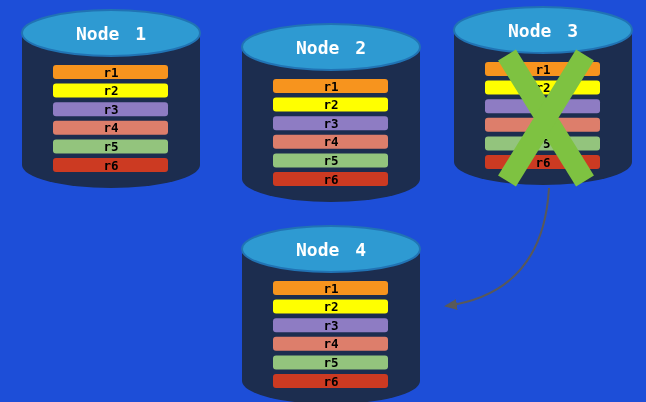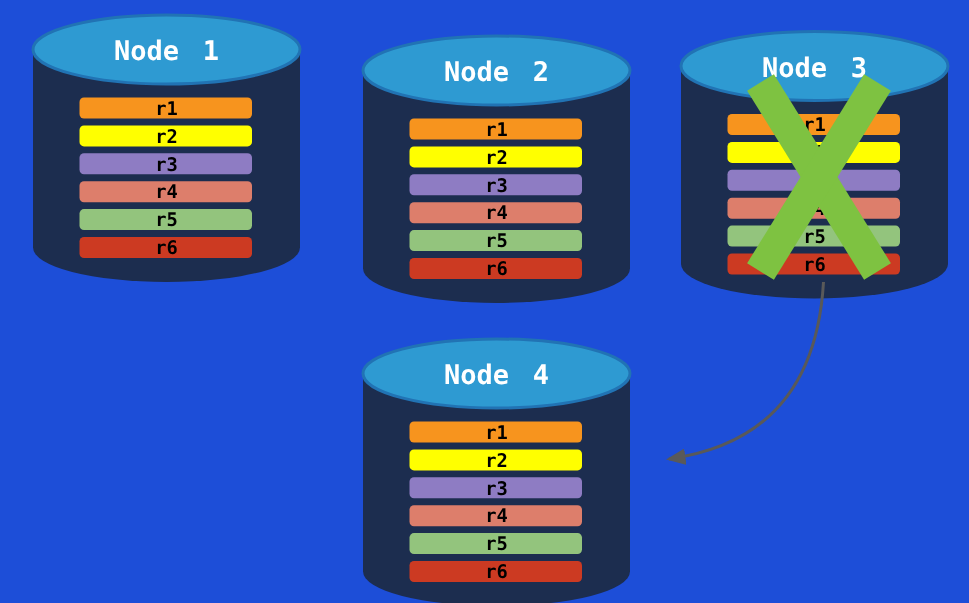--- a/index.html
+++ b/index.html
@@ -75,21 +75,21 @@
         <rect x="38" y="134.4" width="115" height="14" rx="3" fill="#93C47D"></rect>
         <text class="row-label-text" x="96" y="145.9" text-anchor="middle">r5</text>
       </g>
       <g>
         <rect x="38" y="153" width="115" height="14" rx="3" fill="#CC3A22"></rect>
         <text class="row-label-text" x="96" y="164.5" text-anchor="middle">r6</text>
       </g>
     </svg>
   </div>
 
-  <div class="node" style="left:447px;top:16px;">
+  <div class="node" style="left:447px;top:2px;">
     <svg viewBox="0 0 192 190">
       <path d="M7,28 V160 A89,23 0 0 0 185,160 V28 Z" fill="#1C2D4F"></path>
       <ellipse cx="96" cy="28" rx="89" ry="23" stroke-width="2" fill="#2E9AD2" stroke="#2173B4"></ellipse>
       <text class="node-title-text" x="96" y="35" text-anchor="middle">Node 3</text>
       <g>
         <rect x="38" y="60" width="115" height="14" rx="3" fill="#F7941E"></rect>
         <text class="row-label-text" x="96" y="71.5" text-anchor="middle">r1</text>
       </g>
       <g>
         <rect x="38" y="78.6" width="115" height="14" rx="3" fill="#FFFF00"></rect>

